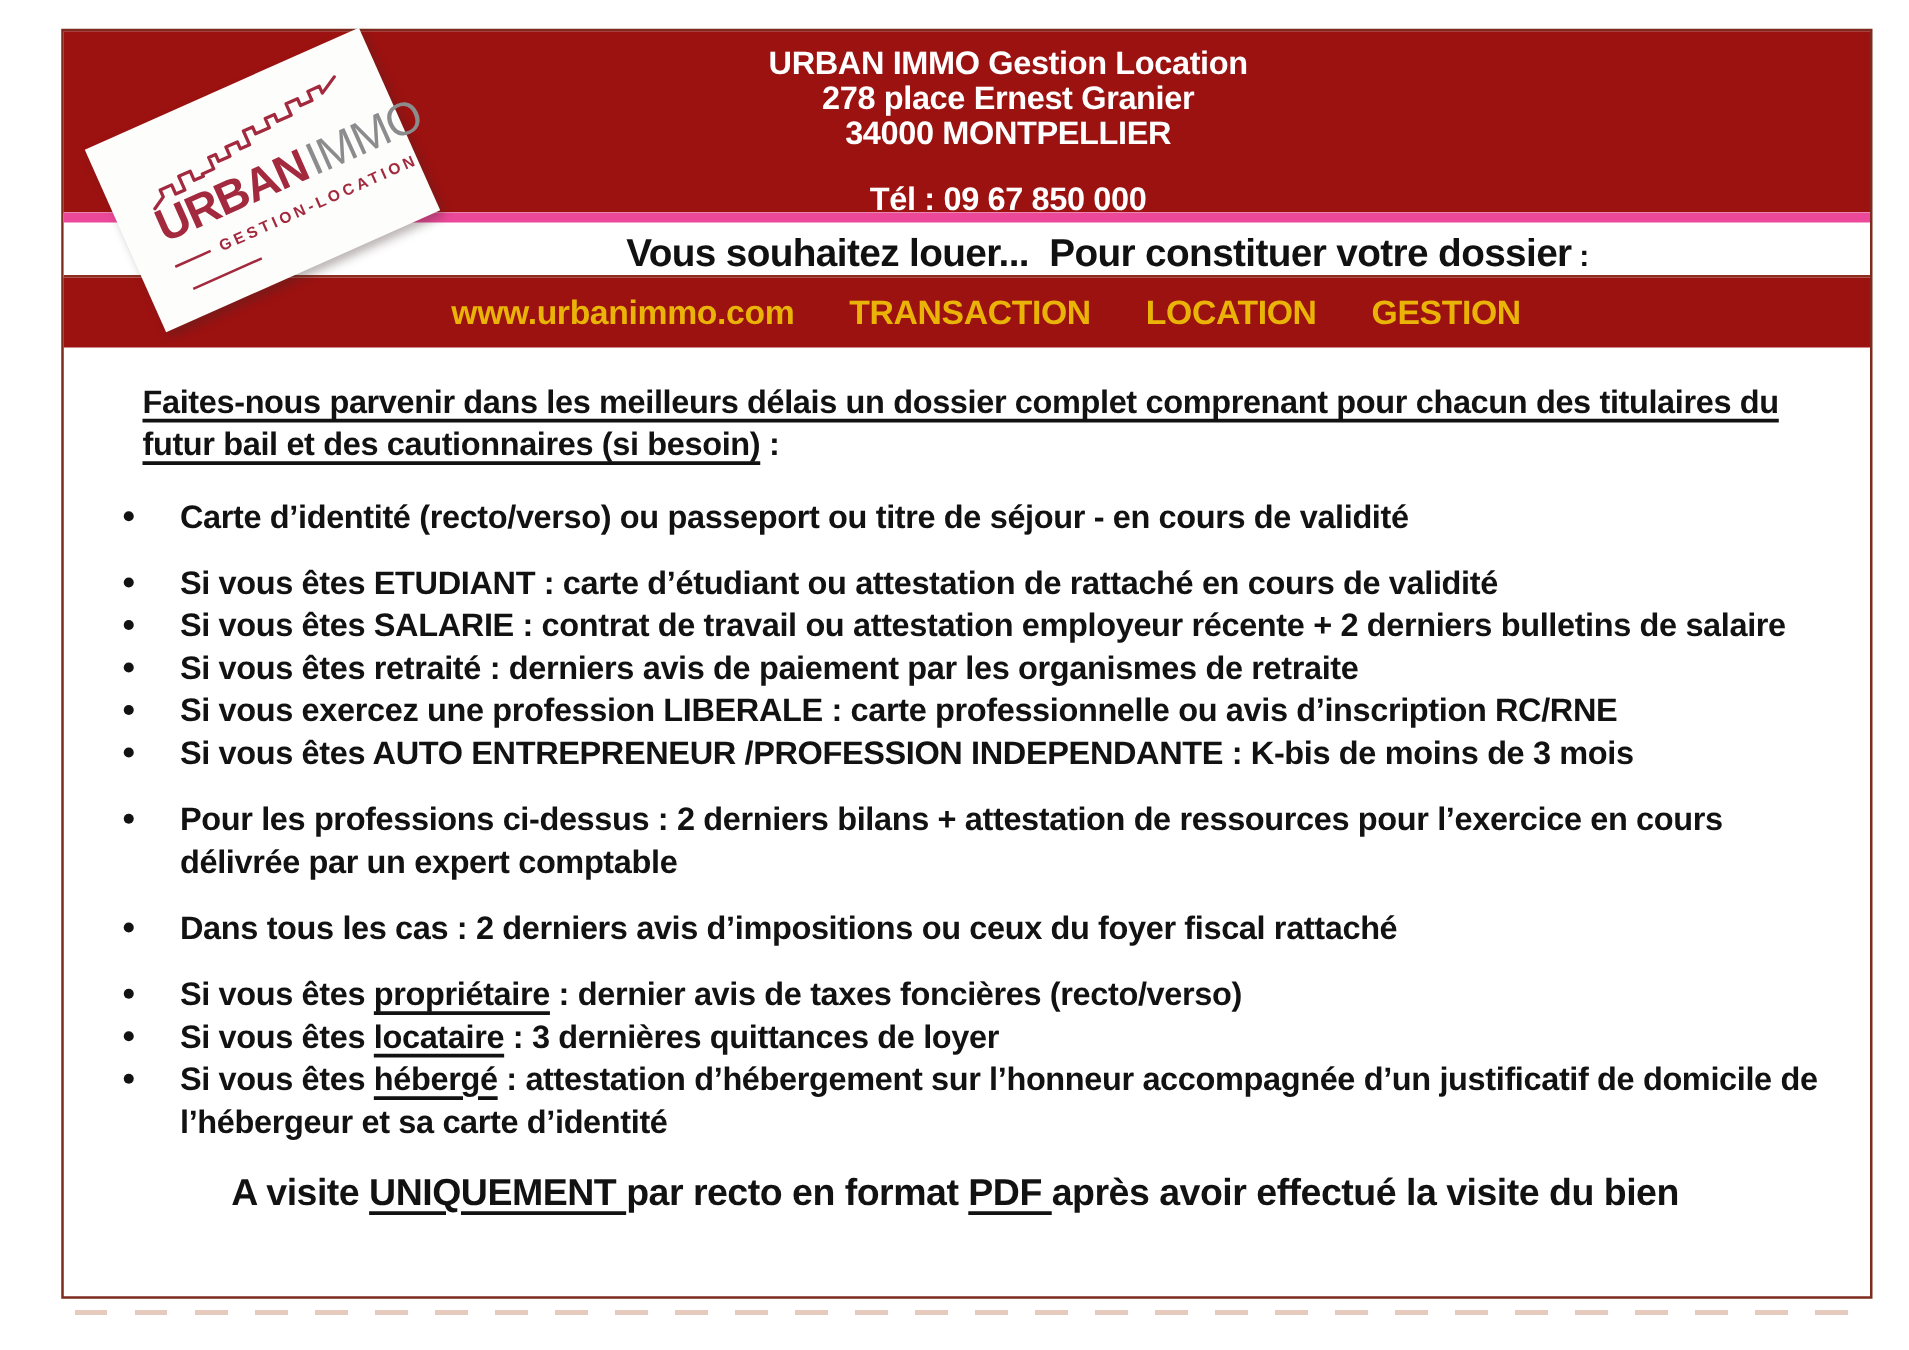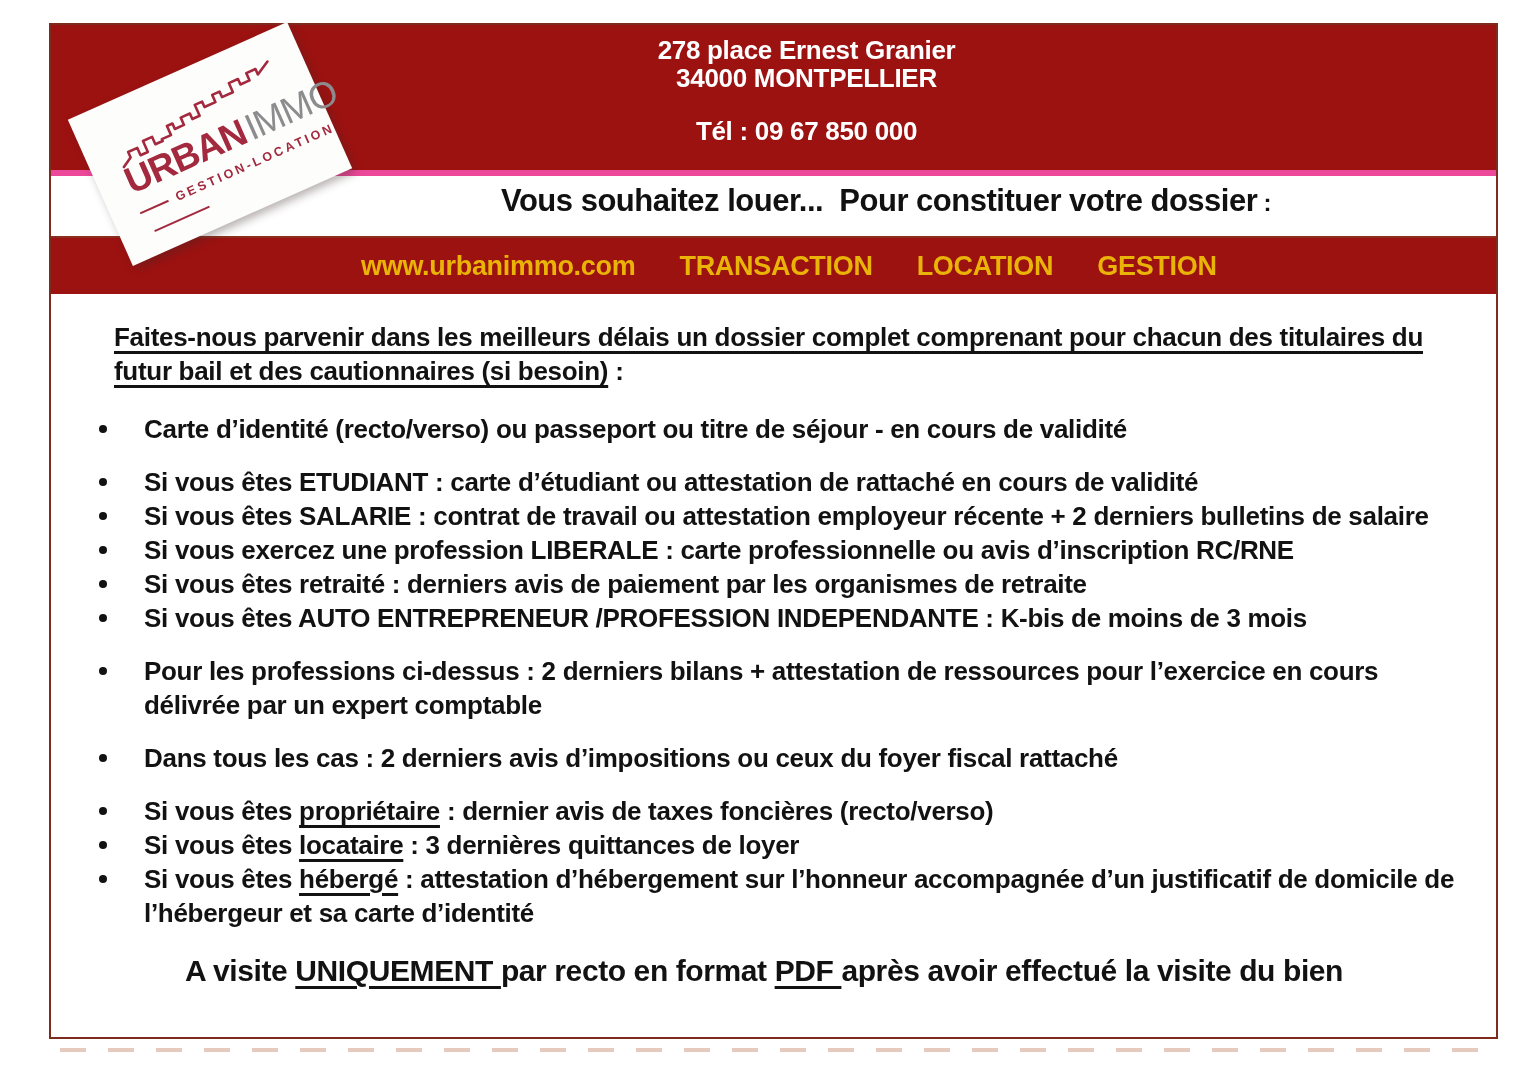--- a/index.html
+++ b/index.html
@@ -26,23 +26,23 @@
     font-size: 26px;
     line-height: 28px;
     text-align: center;
     padding-top: 11px;
     padding-left: 66px;
     letter-spacing: -0.3px;
   }
   .band-header .spacer { height: 25px; }
   
   .band-white {
-    height: 68px;
+    height: 52px;
     background: #ffffff;
-    border-top: 6px solid #ec4899;
+    border-top: 8px solid #ec4899;
     border-bottom: 2px solid #8c2e1f;
     color: #111111;
     font-weight: bold;
     font-size: 31px;
     line-height: 50px;
     text-align: center;
     padding-left: 225px;
     letter-spacing: -0.5px;
     white-space: nowrap;
   }
@@ -132,20 +132,21 @@
       #e6cabd 0px, #e6cabd 26px,
       transparent 26px, transparent 48px);
   }
 </style>
 </head>
 <body>
 
 <div class="page">
 
   <div class="band-header">
+    <div>URBAN IMMO Gestion Location</div>
     <div>278 place Ernest Granier</div>
     <div>34000 MONTPELLIER</div>
     <div class="spacer"></div>
     <div>Tél : 09 67 850 000</div>
   </div>
 
   <div class="band-white">
     <span>Vous souhaitez louer...&nbsp; Pour constituer votre dossier</span><span class="colon"> :</span>
   </div>
 
@@ -156,22 +157,22 @@
     <span class="nav-item">GESTION</span>
   </div>
 
   <div class="content">
     <p class="intro"><span class="u">Faites-nous parvenir dans les meilleurs délais un dossier complet comprenant pour chacun des titulaires du futur bail et des cautionnaires (si besoin)</span><span> :</span></p>
 
     <ul class="doc-list">
       <li><span>Carte d’identité (recto/verso) ou passeport ou titre de séjour - en cours de validité</span></li>
       <li class="gap"><span>Si vous êtes ETUDIANT : carte d’étudiant ou attestation de rattaché en cours de validité</span></li>
       <li><span>Si vous êtes SALARIE : contrat de travail ou attestation employeur récente + 2 derniers bulletins de salaire</span></li>
+      <li><span>Si vous êtes retraité : derniers avis de paiement par les organismes de retraite</span></li>
       <li><span>Si vous exercez une profession LIBERALE : carte professionnelle ou avis d’inscription RC/RNE</span></li>
-      <li><span>Si vous êtes retraité : derniers avis de paiement par les organismes de retraite</span></li>
       <li><span>Si vous êtes AUTO ENTREPRENEUR /PROFESSION INDEPENDANTE : K-bis de moins de 3 mois</span></li>
       <li class="gap"><span>Pour les professions ci-dessus : 2 derniers bilans + attestation de ressources pour l’exercice en cours délivrée par un expert comptable</span></li>
       <li class="gap"><span>Dans tous les cas : 2 derniers avis d’impositions ou ceux du foyer fiscal rattaché</span></li>
       <li class="gap"><span>Si vous êtes </span><span class="u">propriétaire</span><span> : dernier avis de taxes foncières (recto/verso)</span></li>
       <li><span>Si vous êtes </span><span class="u">locataire</span><span> : 3 dernières quittances de loyer</span></li>
       <li><span>Si vous êtes </span><span class="u">hébergé</span><span> : attestation d’hébergement sur l’honneur accompagnée d’un justificatif de domicile de l’hébergeur et sa carte d’identité</span></li>
     </ul>
 
     <p class="footer-note"><span>A visite </span><span class="u">UNIQUEMENT </span><span>par recto en format </span><span class="u">PDF </span><span>après avoir effectué la visite du bien</span></p>
   </div>

